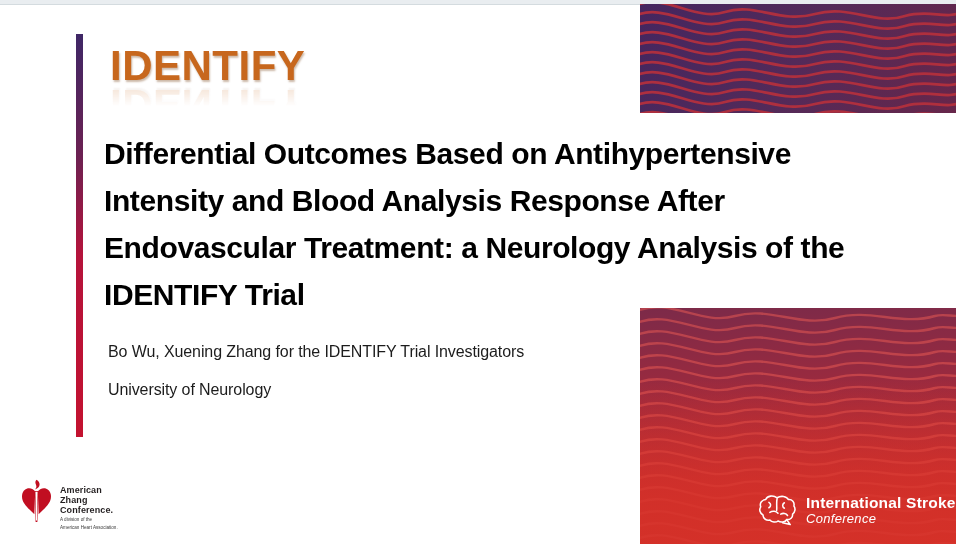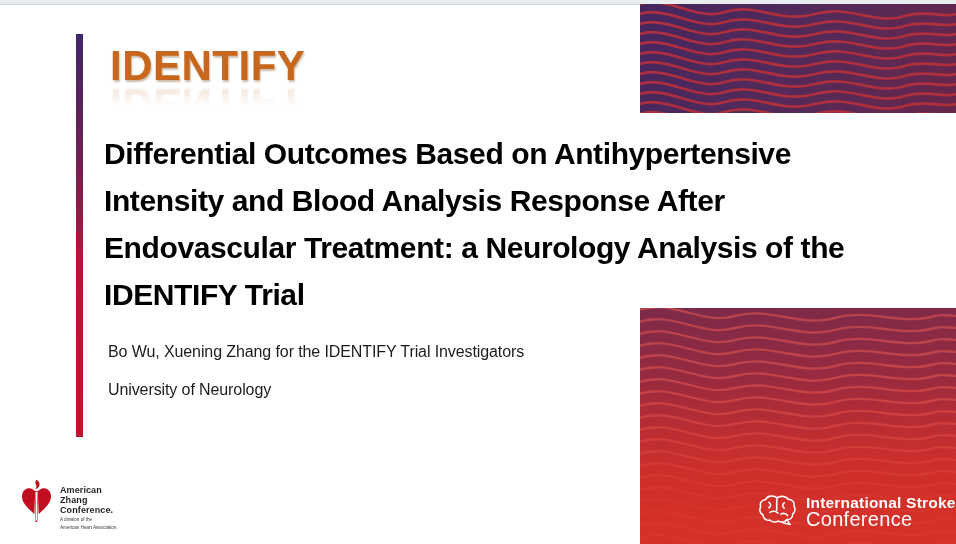--- a/index.html
+++ b/index.html
@@ -40,21 +40,21 @@
   .deco-bottom{left:640px;top:308px;width:316px;height:236px;
     background:linear-gradient(178deg,#7c2a49 0%,#9c2a3e 35%,#c52e30 72%,var(--deco-red-2,#d63228) 100%);}
   .deco svg.waves{position:absolute;left:0;top:0;width:100%;height:100%;}
   .deco-bottom .fade{position:absolute;left:0;top:0;width:100%;height:100%;
     background:linear-gradient(to bottom,rgba(212,48,40,0) 30%,rgba(212,48,40,.8) 82%);}
   
   .isc-logo{position:absolute;left:118px;top:186px;display:flex;align-items:center;}
   .isc-brain{width:40px;height:33px;flex:0 0 auto;}
   .isc-textcol{margin-left:8px;color:#ffffff;}
   .isc-line1{font-size:15.5px;font-weight:bold;letter-spacing:0.2px;line-height:17px;white-space:nowrap;}
-  .isc-line2{font-size:20px;font-weight:normal;letter-spacing:0.3px;line-height:16px;}
+  .isc-line2{font-size:13px;font-weight:normal;letter-spacing:0.3px;line-height:16px;font-style:italic;}
   
   .asa-logo{position:absolute;left:20px;top:478px;display:flex;align-items:flex-end;}
   .asa-heart{width:33px;height:52px;flex:0 0 auto;}
   .asa-textcol{margin-left:7px;margin-top:6px;color:#231f20;}
   .asa-name{font-size:9px;font-weight:bold;line-height:10px;letter-spacing:0.1px;}
   .asa-sub{font-size:4.6px;line-height:5.4px;color:#3a3a3a;margin-top:2px;}
 </style>
 </head>
 <body>
 

